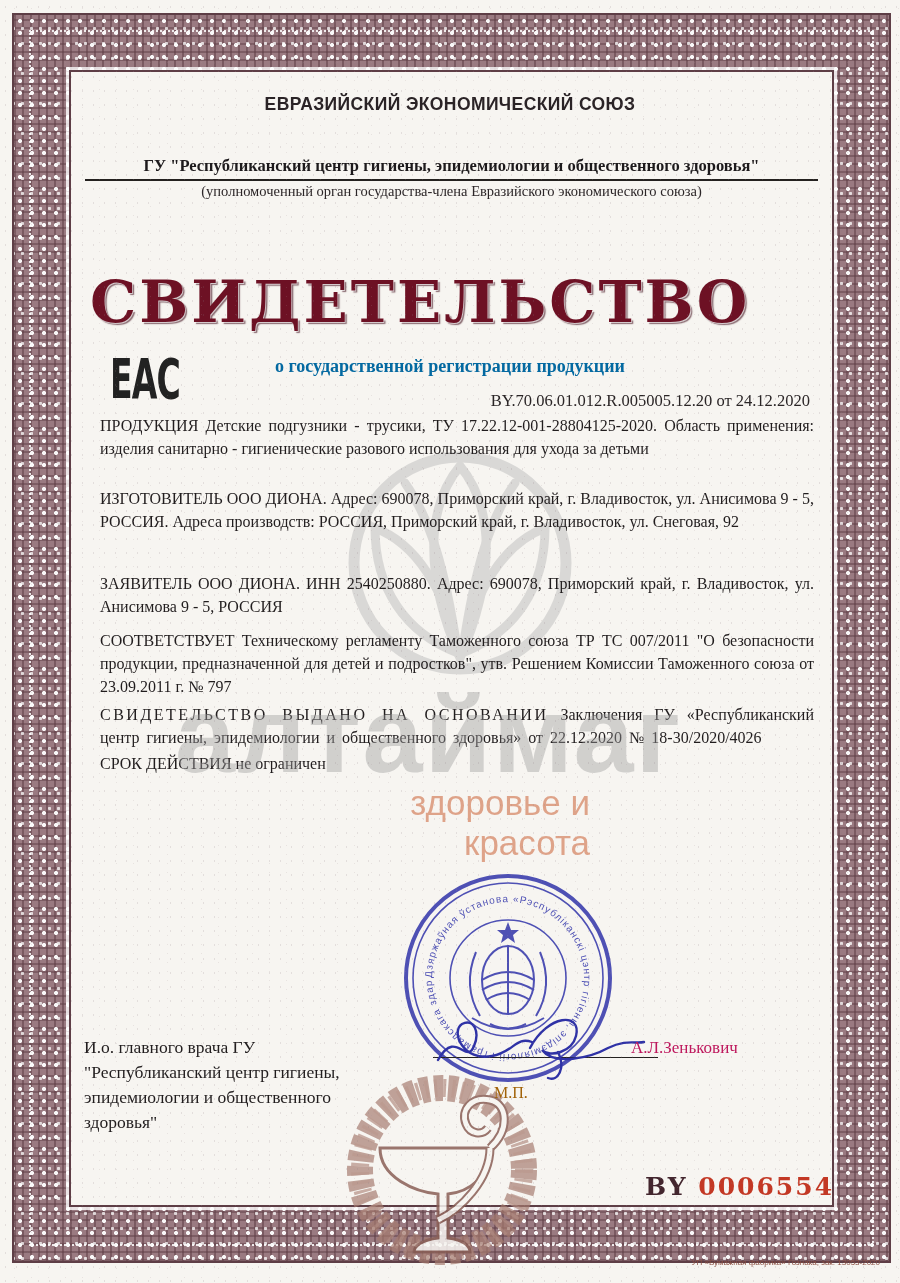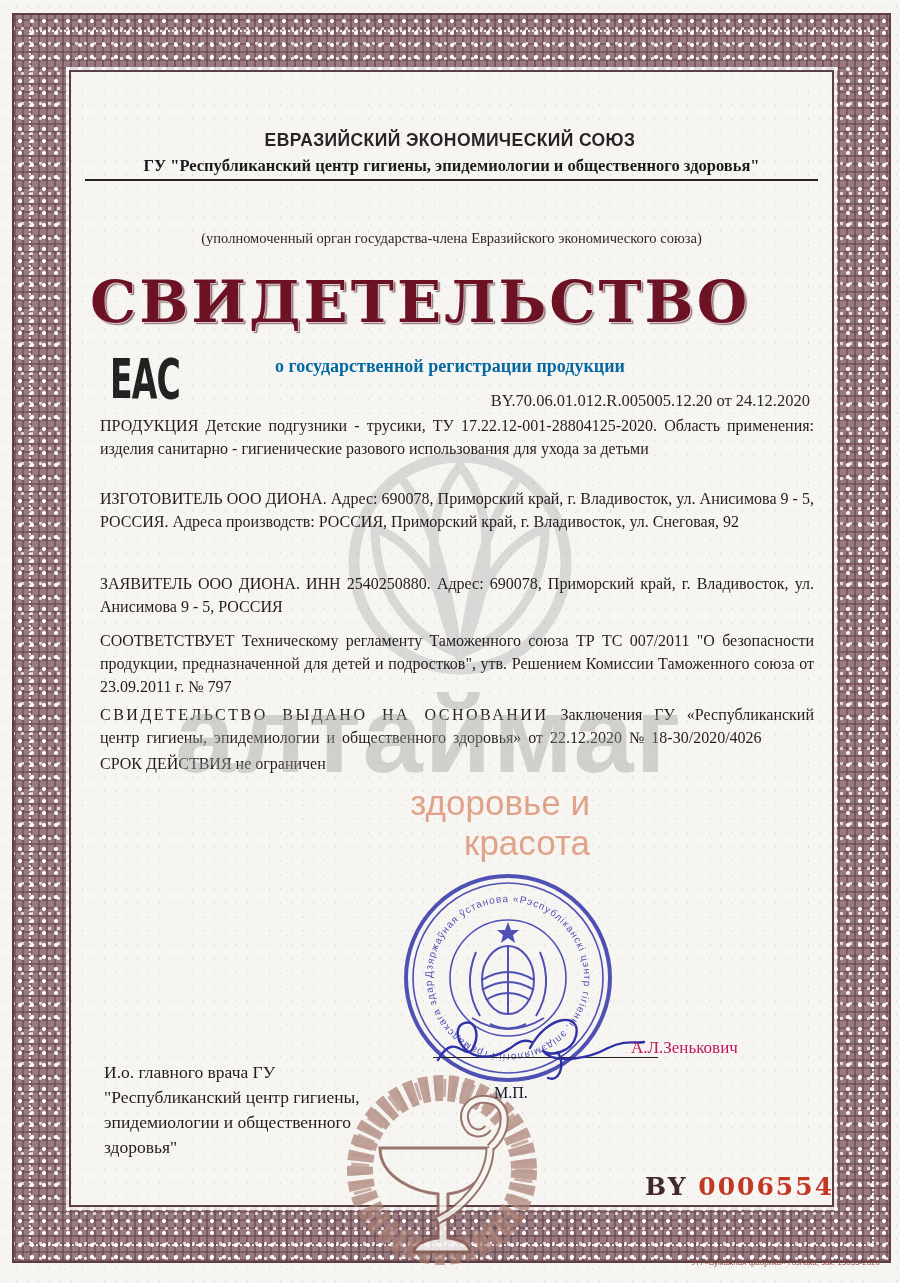--- a/index.html
+++ b/index.html
@@ -34,25 +34,25 @@
     position:absolute;inset:15px;z-index:1;border:2px dotted rgba(255,255,255,.85);
   }
   .hole{
     position:absolute;left:69px;top:70px;right:66px;bottom:76px;z-index:2;
     background:#f7f5f1;border:2px solid #5e3e46;
     box-shadow:0 0 0 3px rgba(255,255,255,.8);
   }
   .abs{position:absolute;}
   
   .union{left:90px;top:94px;width:720px;text-align:center;z-index:5;
-    font-family:"Liberation Sans",sans-serif;font-weight:bold;font-size:17.5px;color:#2a2326;letter-spacing:.4px;margin-top:36px;}
+    font-family:"Liberation Sans",sans-serif;font-weight:bold;font-size:17.5px;color:#2a2326;letter-spacing:.4px;}
   .authority{left:85px;top:156px;width:733px;text-align:center;z-index:5;
     font-weight:bold;font-size:16.5px;color:#1d1a1c;border-bottom:2px solid #24211f;padding-bottom:3px;}
   .authority-sub{left:85px;top:183px;width:733px;text-align:center;z-index:5;
-    font-size:14.5px;color:#2c2628;margin-top:47px;}
+    font-size:14.5px;color:#2c2628;}
   
   .cert-title{left:90px;top:268px;width:720px;text-align:left;z-index:5;
     font-family:"DejaVu Serif",serif;font-weight:bold;font-size:58px;letter-spacing:3px;
     color:#6d1124;text-shadow:.8px .8px 0 rgba(255,255,255,.65), 2px 2px 1.2px rgba(58,9,21,.6);}
   .eac{left:110px;top:347px;z-index:5;font-family:"DejaVu Sans",sans-serif;
     font-weight:bold;font-size:36px;color:#222;transform:scaleY(1.55) scaleX(.92);transform-origin:top left;
     letter-spacing:-1px;}
   .subtitle{left:90px;top:356px;width:720px;text-align:center;z-index:5;
     font-weight:bold;font-size:18px;color:#0369a1;}
   .regnum{left:90px;top:391px;width:720px;text-align:right;z-index:5;font-size:16.5px;color:#2a2526;}
@@ -66,23 +66,23 @@
   .wm-flower{left:345px;top:448px;z-index:3;opacity:.5;}
   .wm-text1{left:175px;top:672px;width:440px;z-index:6;text-align:center;
     font-family:"Liberation Sans",sans-serif;font-weight:bold;font-size:108px;color:#9e9e9e;opacity:.42;letter-spacing:2px;}
   .wm-text2{left:280px;top:783px;width:310px;z-index:6;text-align:right;
     font-family:"Liberation Sans",sans-serif;font-size:35px;color:#c2410c;opacity:.45;}
   
   .stamp{left:398px;top:868px;z-index:7;opacity:.9;}
   .sig-svg{left:430px;top:1008px;z-index:8;}
   .sig-line{left:433px;top:1057px;width:225px;border-top:1.8px solid #24211f;z-index:7;}
   .sig-name{left:615px;top:1038px;z-index:8;font-size:17px;color:#be185d;margin-left:16px;}
-  .mp{left:494px;top:1084px;z-index:8;font-size:16px;color:#0f172a;}
-  .left-sign{left:104px;top:1035px;width:330px;z-index:8;font-size:17.5px;line-height:1.42;
-    white-space:pre-line;color:#211d1e;margin-top:25px;}
+  .mp{left:494px;top:1084px;z-index:8;font-size:16px;color:#a16207;}
+  .left-sign{left:84px;top:1035px;width:330px;z-index:8;font-size:17.5px;line-height:1.42;
+    white-space:pre-line;color:#211d1e;}
   
   .bowl{left:340px;top:1070px;z-index:6;opacity:.85;}
   .serial{left:628px;top:1172px;z-index:8;font-family:"DejaVu Serif",serif;font-weight:bold;
     font-size:25px;letter-spacing:2px;margin-left:17px;}
   .serial .pre{color:#43262e;}
   .serial .num{color:#c33824;}
   .printer{right:20px;top:1258px;z-index:8;font-size:8px;color:#8a4f43;
     font-family:"Liberation Sans",sans-serif;}
 </style>
 </head>

